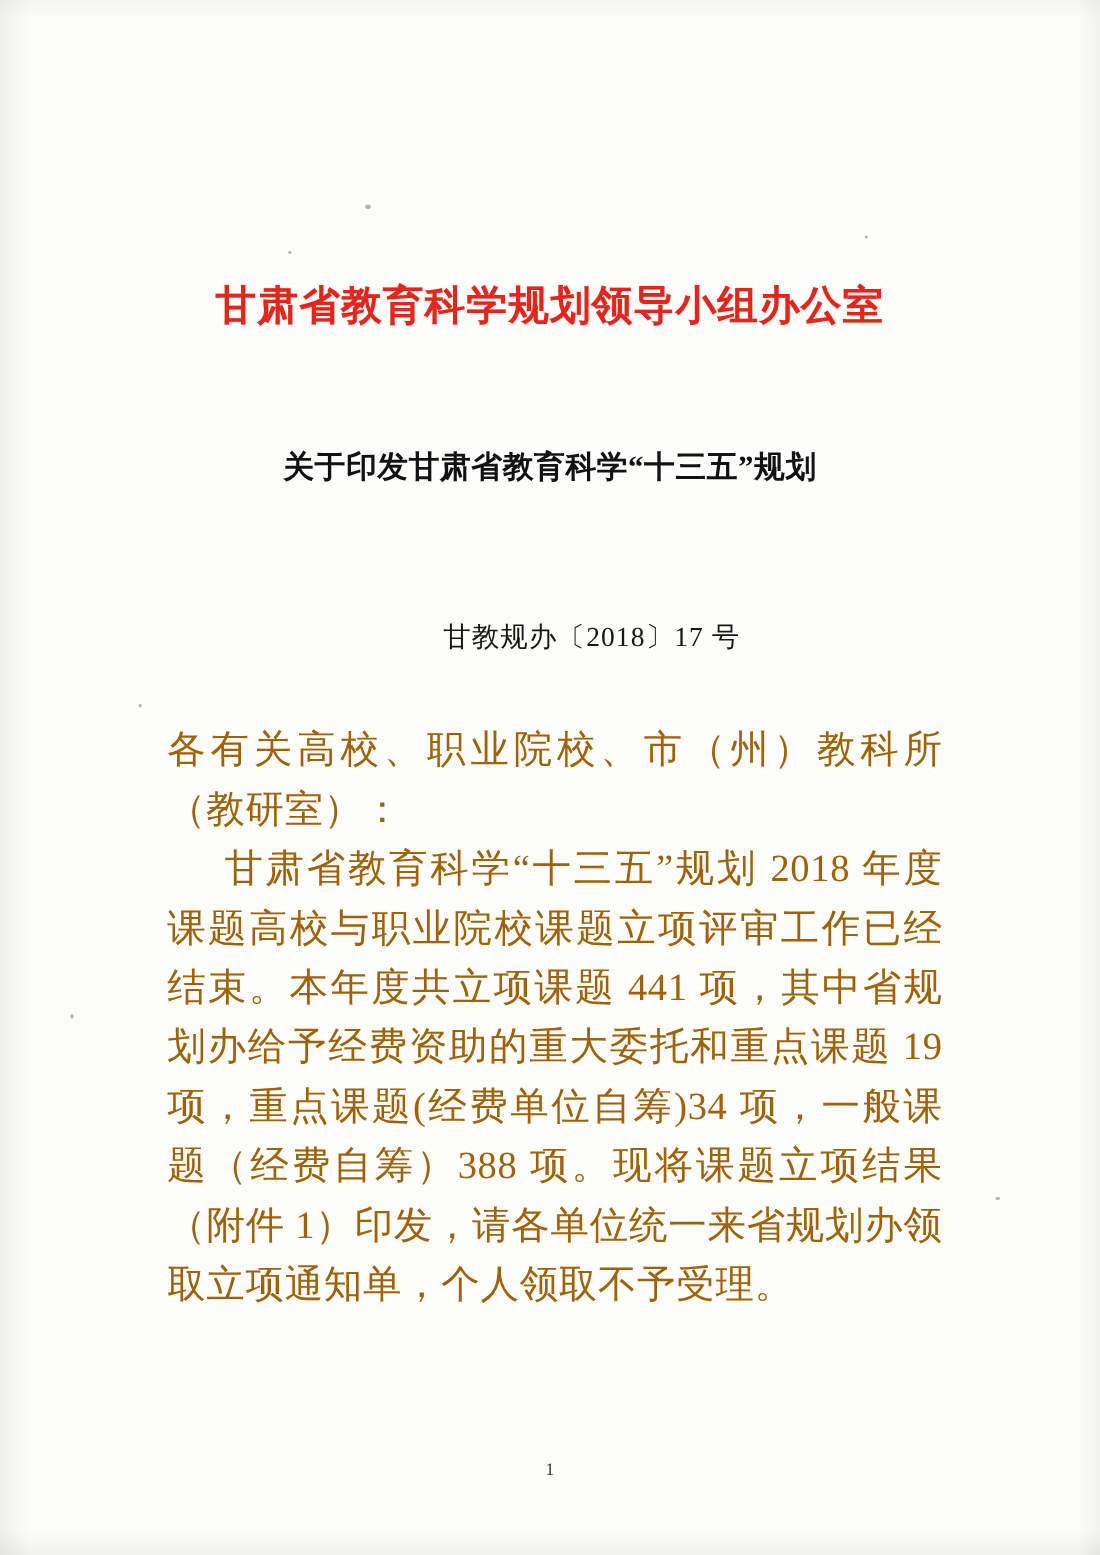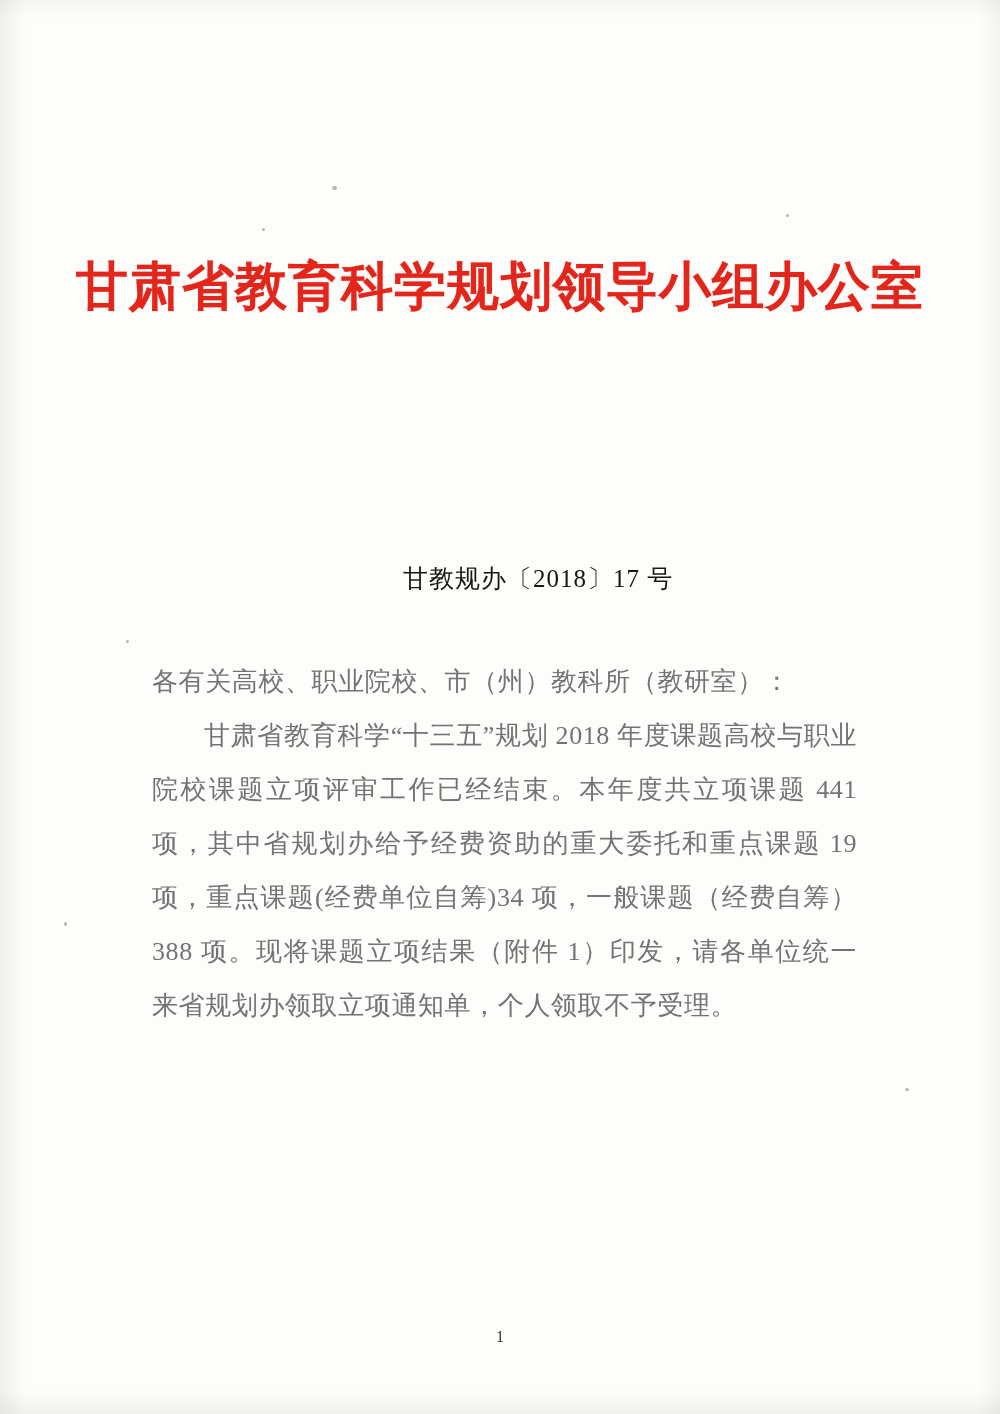--- a/index.html
+++ b/index.html
@@ -39,21 +39,21 @@
   }
   .doc-title {
     position: absolute;
     top: 258px;
     left: 0;
     right: 0;
     text-align: center;
     color: #e2261c;
     font-family: "Liberation Serif", "DejaVu Serif", serif;
     font-weight: bold;
-    font-size: 52px;
+    font-size: 37px;
     letter-spacing: 1px;
     line-height: 1.12;
     text-shadow: 0 0 1px rgba(226,38,28,0.45);
     white-space: nowrap;
   }
   .subject {
     position: absolute;
     top: 398px;
     left: 120px;
     right: 120px;
@@ -76,22 +76,22 @@
     color: #17170f;
     font-size: 25px;
     letter-spacing: 1px;
     padding-left: 76px;
   }
   .body-text {
     position: absolute;
     top: 655px;
     left: 152px;
     width: 705px;
-    color: #737373;
-    font-size: 26px;
+    color: #a16207;
+    font-size: 35px;
     line-height: 54px;
     letter-spacing: 0.6px;
     text-align: justify;
     text-justify: inter-character;
   }
   .body-text p {
     margin: 0;
   }
   .indent {
     text-indent: 52px;
@@ -114,20 +114,21 @@
   <div class="speck" style="left:332px; top:186px; width:5px; height:4px;"></div>
   <div class="speck" style="left:262px; top:228px; width:3px; height:3px;"></div>
   <div class="speck" style="left:786px; top:214px; width:3px; height:3px;"></div>
   <div class="speck" style="left:126px; top:640px; width:3px; height:3px;"></div>
   <div class="speck" style="left:905px; top:1088px; width:4px; height:3px;"></div>
   <div class="speck" style="left:64px; top:922px; width:3px; height:4px;"></div>
 
   <div class="doc-title">甘肃省教育科学规划领导小组办公室</div>
 
   <div class="subject">
+    <span class="subject-line">关于印发甘肃省教育科学“十三五”规划</span>
   </div>
 
   <div class="doc-number">甘教规办〔2018〕17 号</div>
 
   <div class="body-text">
     <p>各有关高校、职业院校、市（州）教科所（教研室）：</p>
     <p class="indent">甘肃省教育科学“十三五”规划 2018 年度课题高校与职业院校课题立项评审工作已经结束。本年度共立项课题 441 项，其中省规划办给予经费资助的重大委托和重点课题 19 项，重点课题(经费单位自筹)34 项，一般课题（经费自筹）388 项。现将课题立项结果（附件 1）印发，请各单位统一来省规划办领取立项通知单，个人领取不予受理。</p>
   </div>
 
   <div class="page-number">1</div>

